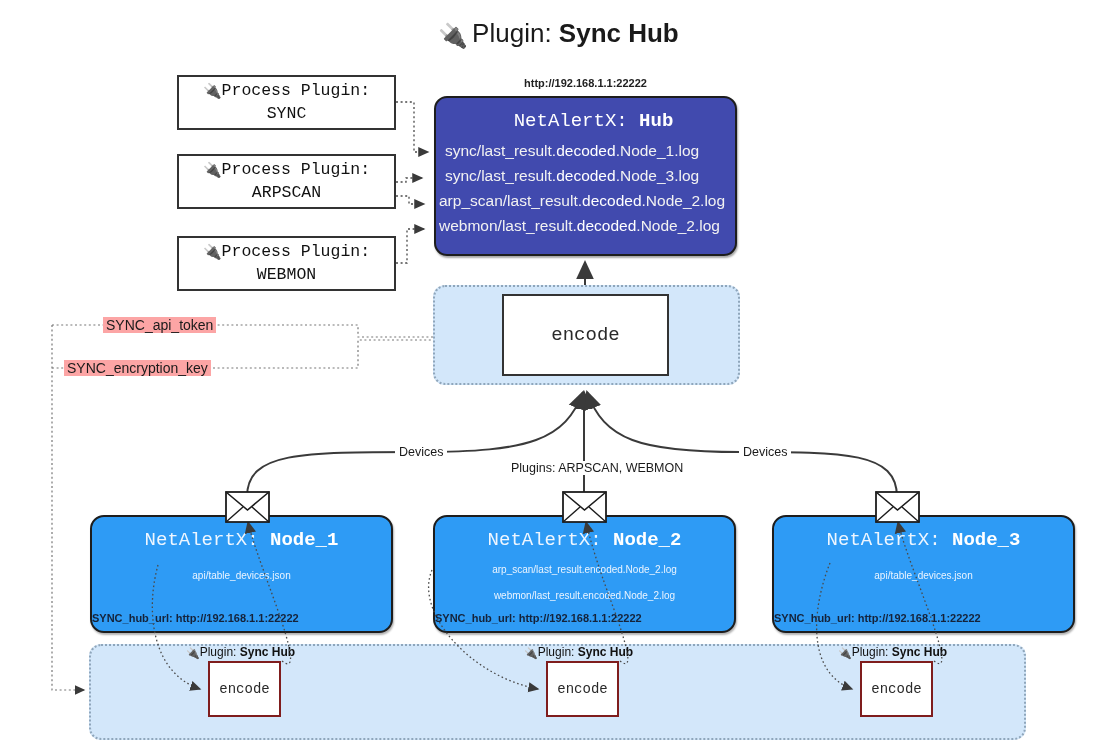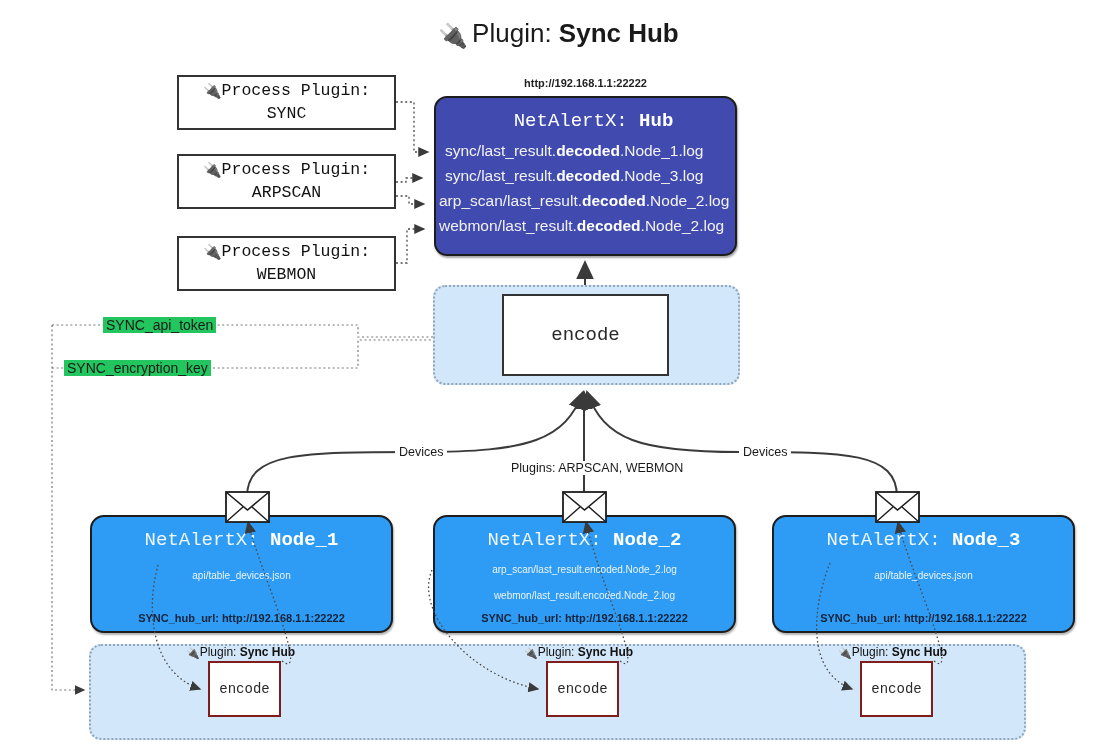--- a/index.html
+++ b/index.html
@@ -39,42 +39,42 @@
   #hub-title{
     position:absolute;left:8px;top:12px;width:100%;text-align:center;
     font-family:"Liberation Mono","DejaVu Sans Mono",monospace;
     font-size:19px;color:#ffffff;white-space:nowrap;
   }
   #hub-title .b{font-weight:bold;}
   .hubline{
     position:absolute;left:9px;width:294px;
     font-size:15.5px;color:#f2f2f2;white-space:nowrap;
   }
-  .hubline .b{font-weight:bold;color:#ffffff;}
+  .hubline .b{font-weight:normal;color:#ffffff;}
   #hub-url{
     left:434px;top:77px;width:303px;text-align:center;
     font-size:11px;font-weight:bold;color:#222;white-space:nowrap;
   }
 
   
   #decode-wrap{
     left:433px;top:285px;width:307px;height:100px;
     background:#d3e7fa;border:2px dotted #8fa6bb;border-radius:12px;
   }
   #decode{
     left:502px;top:294px;width:167px;height:82px;
     background:#ffffff;border:2px solid #333333;
     display:flex;align-items:center;justify-content:center;
     font-family:"Liberation Mono","DejaVu Sans Mono",monospace;
     font-size:19px;color:#2a2a2a;
   }
 
   
   .keylabel{
-    font-size:14px;color:#1a1a1a;white-space:nowrap;background:#22c55e;
+    font-size:14px;color:#1a1a1a;white-space:nowrap;background:#fca5a5;
     padding:0 3px;
   }
 
   
   .edgelabel{
     font-size:12.5px;color:#1a1a1a;white-space:nowrap;background:#ffffff;
     padding:0 4px;
   }
 
   
@@ -88,21 +88,21 @@
     position:absolute;left:0;top:12px;width:100%;text-align:center;
     font-family:"Liberation Mono","DejaVu Sans Mono",monospace;
     font-size:19px;color:#eef6ff;white-space:nowrap;
   }
   .node .ntitle .b{font-weight:bold;color:#ffffff;}
   .node .nline{
     position:absolute;left:0;width:100%;text-align:center;
     font-size:10px;color:#eaf4ff;white-space:nowrap;
   }
   .node .nurl{
-    position:absolute;left:0;bottom:7px;width:100%;text-align:center;
+    position:absolute;left:0;bottom:7px;width:100%;
     font-size:11px;font-weight:bold;color:#15233a;white-space:nowrap;
   }
 
   
   #enc-wrap{
     left:89px;top:644px;width:937px;height:96px;
     background:#d3e7fa;border:2px dotted #8fa6bb;border-radius:12px;
   }
   .encbox{
     width:73px;height:56px;background:#ffffff;border:2px solid #7f1d1d;

